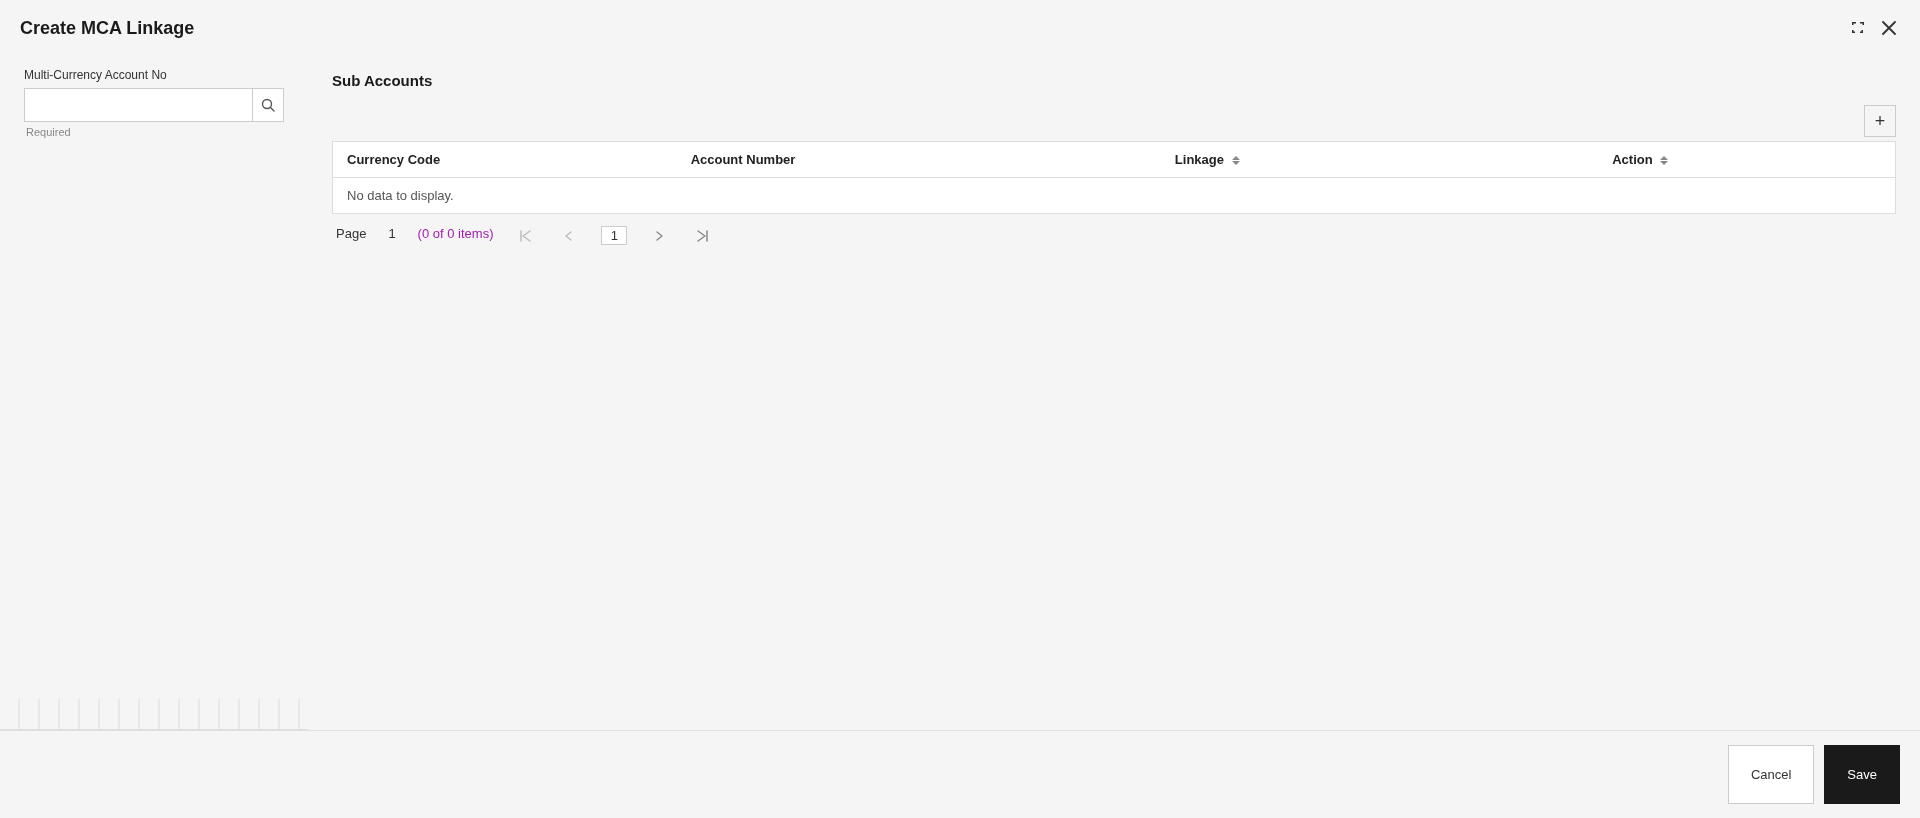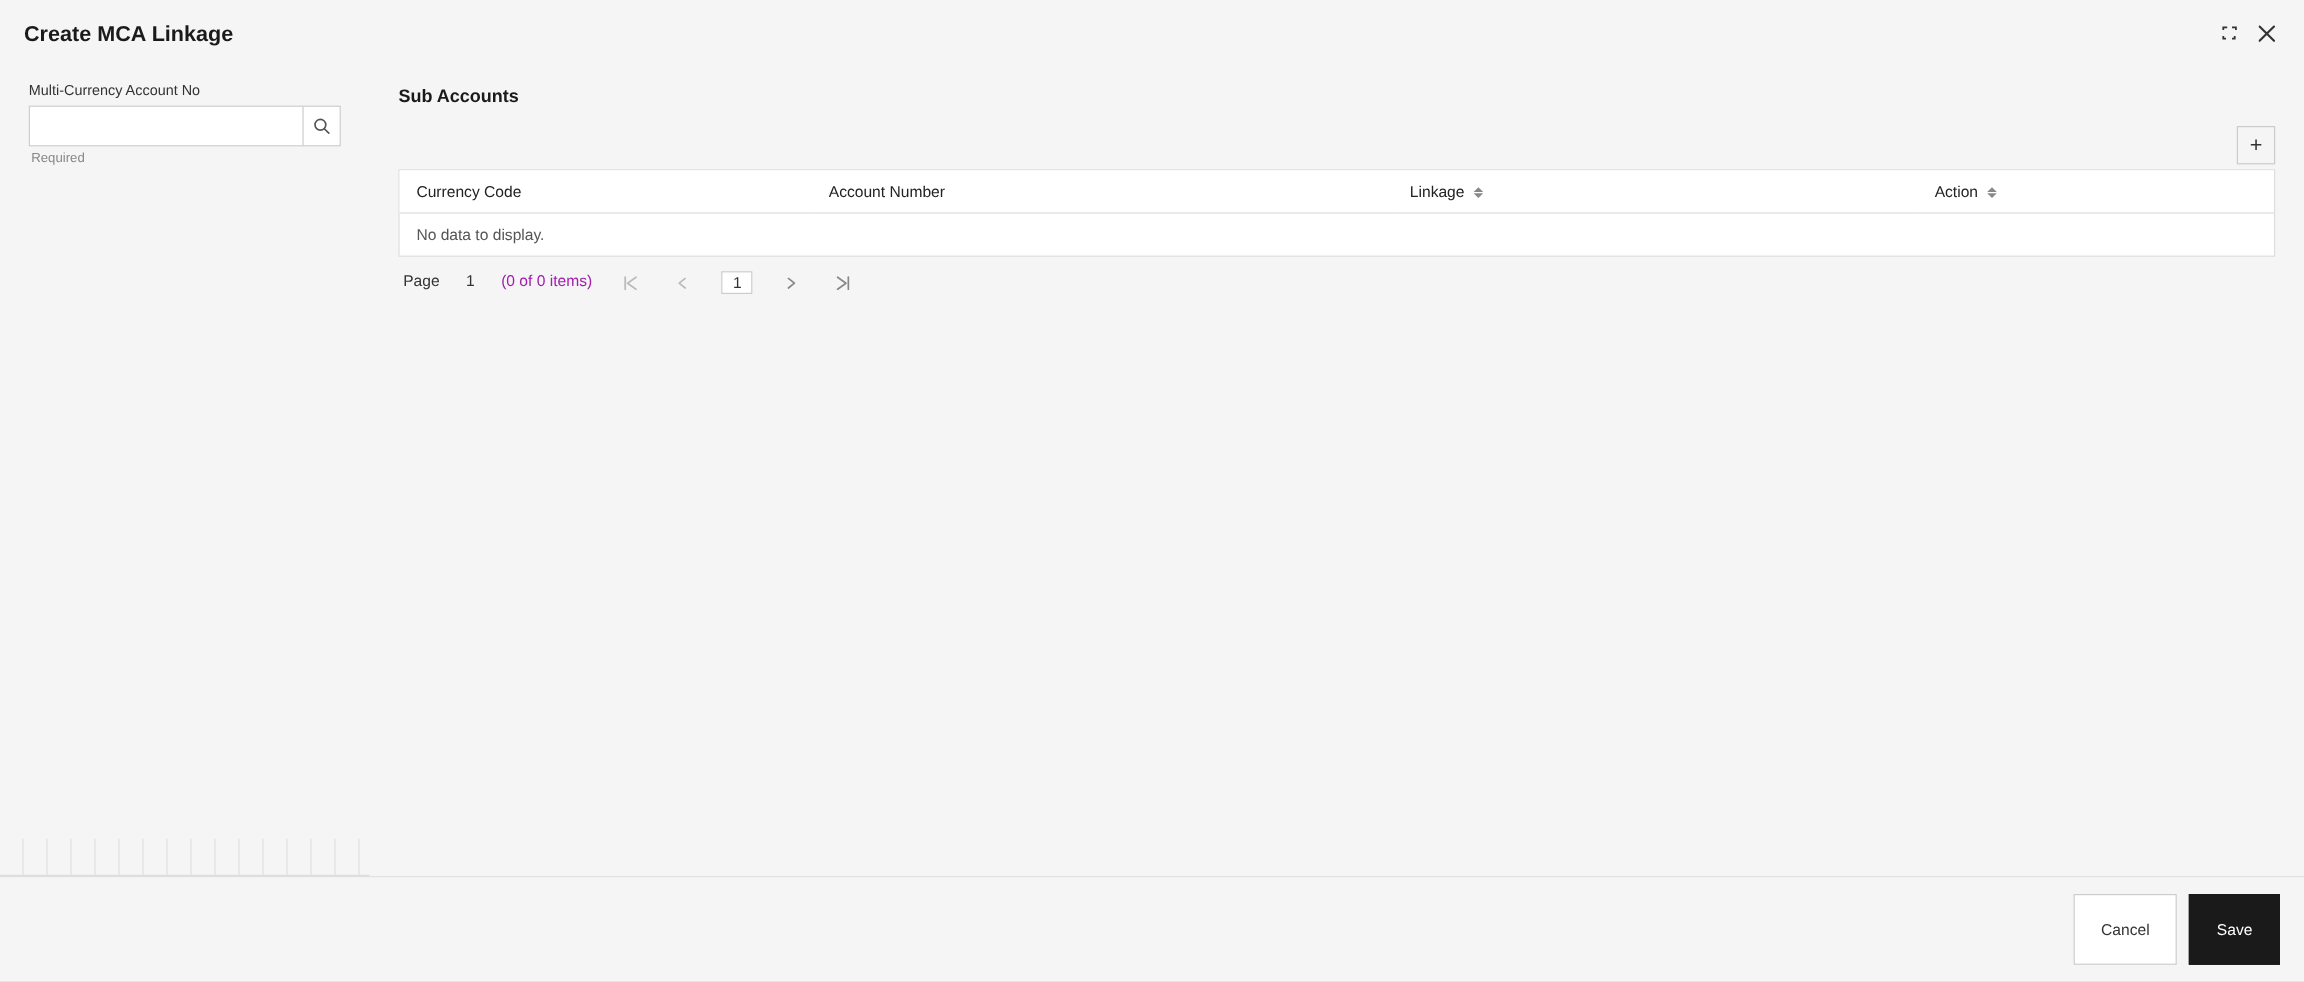--- a/index.html
+++ b/index.html
@@ -221,21 +221,21 @@
       font-size: 13px;
     }
 
     thead tr {
       border-bottom: 1px solid #ddd;
     }
 
     th {
       padding: 10px 14px;
       text-align: left;
-      font-weight: 400;
+      font-weight: 700;
       font-size: 13px;
       color: #222;
       background: #fff;
       white-space: nowrap;
     }
 
     th .sort-icon {
       display: inline-flex;
       flex-direction: column;
       margin-left: 4px;

